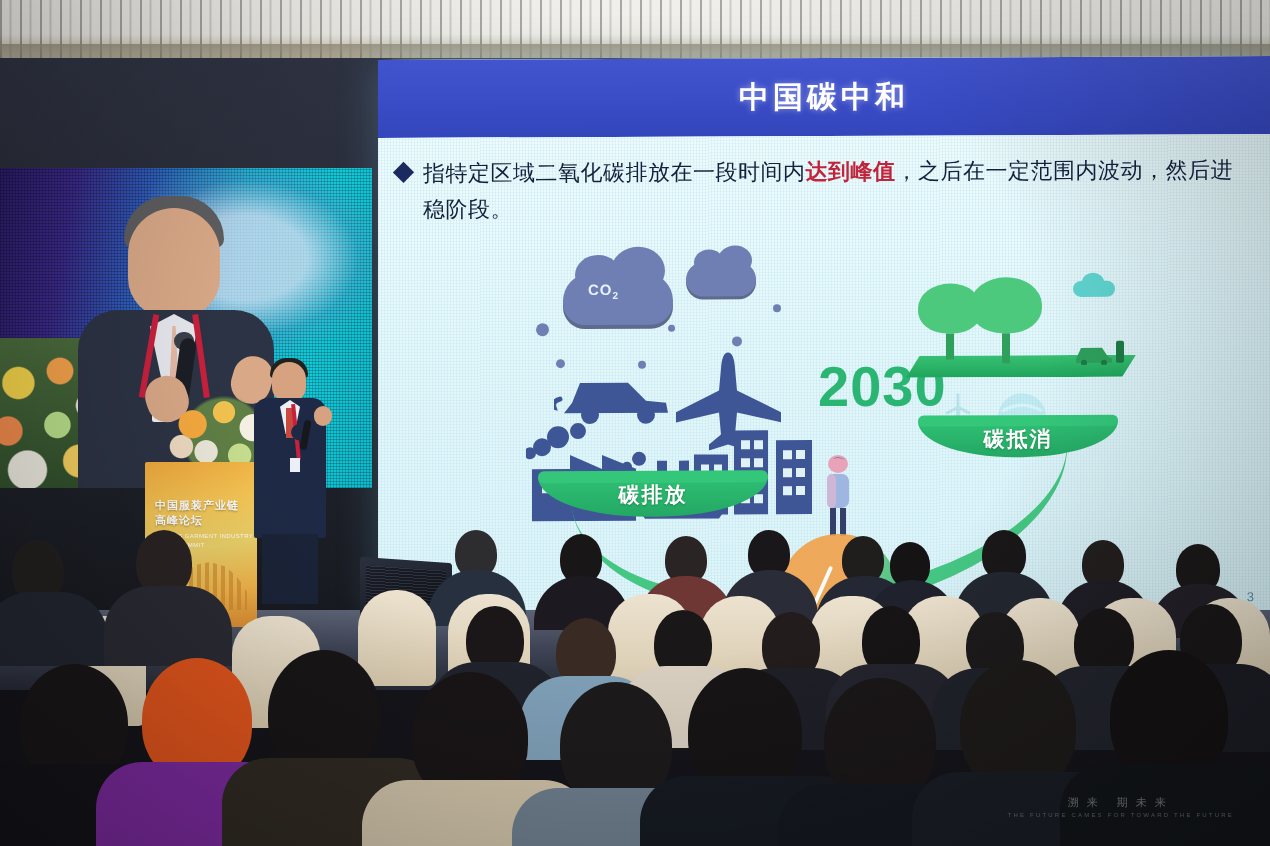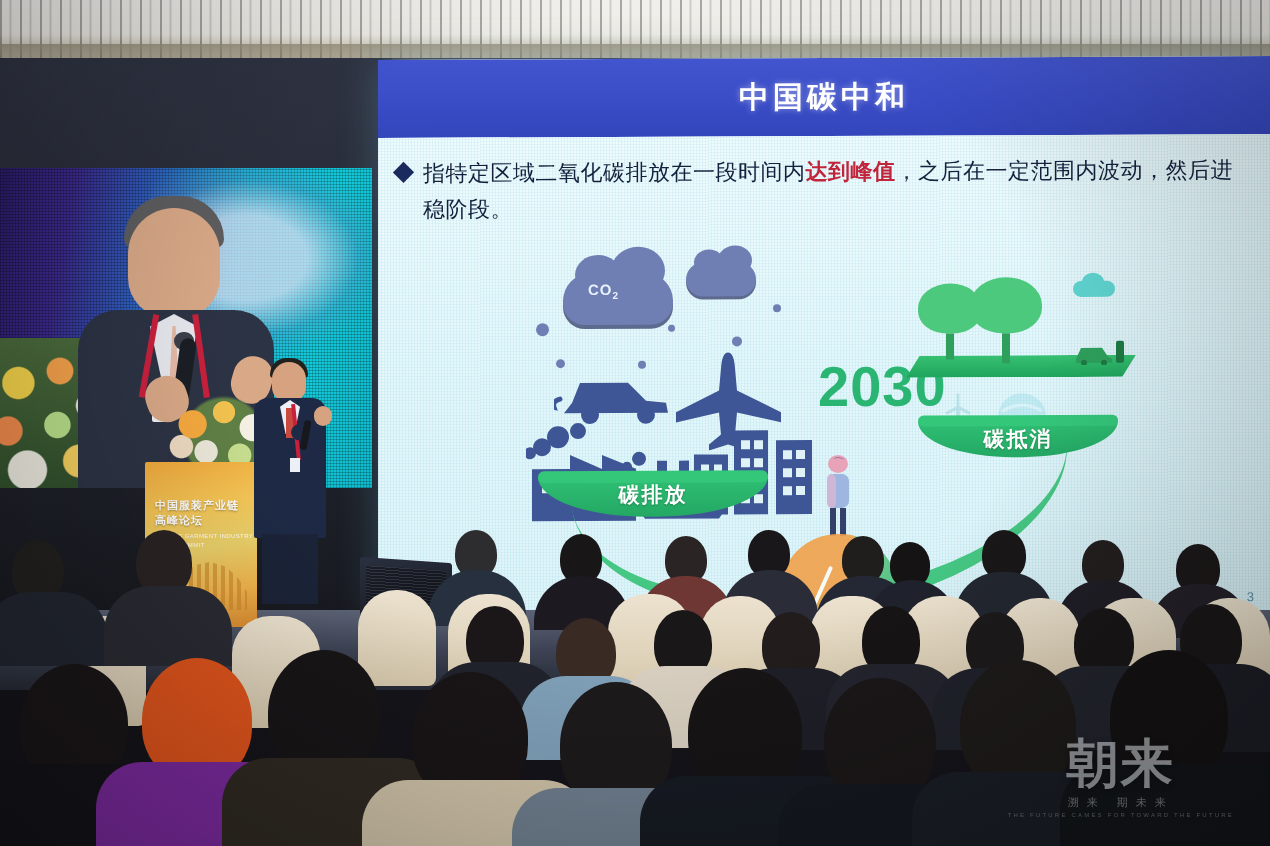--- a/index.html
+++ b/index.html
@@ -612,18 +612,17 @@
     <div class="head" style="left:960px;top:160px;width:116px;height:132px;background:#1e1a1a;"></div>
     <div class="shoulders" style="left:912px;top:272px;width:230px;height:146px;background:#191d25;"></div>
 
     <div class="head" style="left:1110px;top:150px;width:118px;height:134px;background:#151213;"></div>
     <div class="shoulders" style="left:1060px;top:264px;width:236px;height:150px;background:#121519;"></div>
   </div>
 
   <div class="vig"></div>
 
   <div class="watermark">
-    <div class="wm-main">朝来</div>
     <div class="wm-cn">溯来  期未来</div>
     <div class="wm-en">THE FUTURE CAMES FOR TOWARD THE FUTURE</div>
   </div>
 
 </div>
 
 </body></html>

